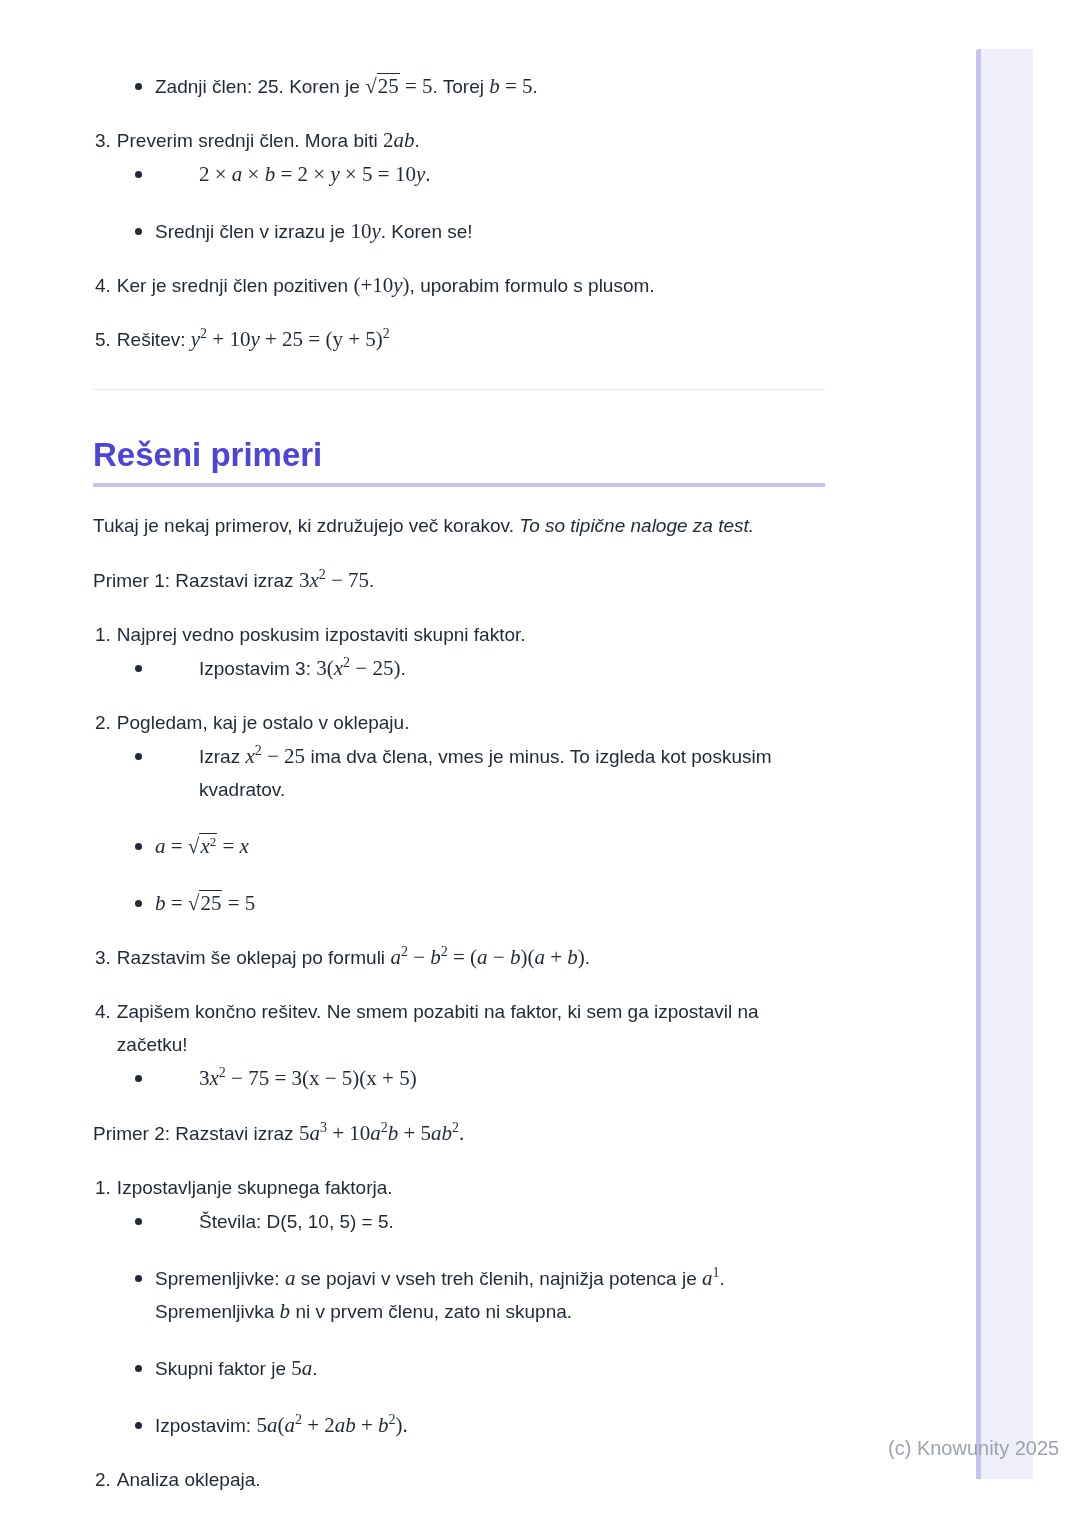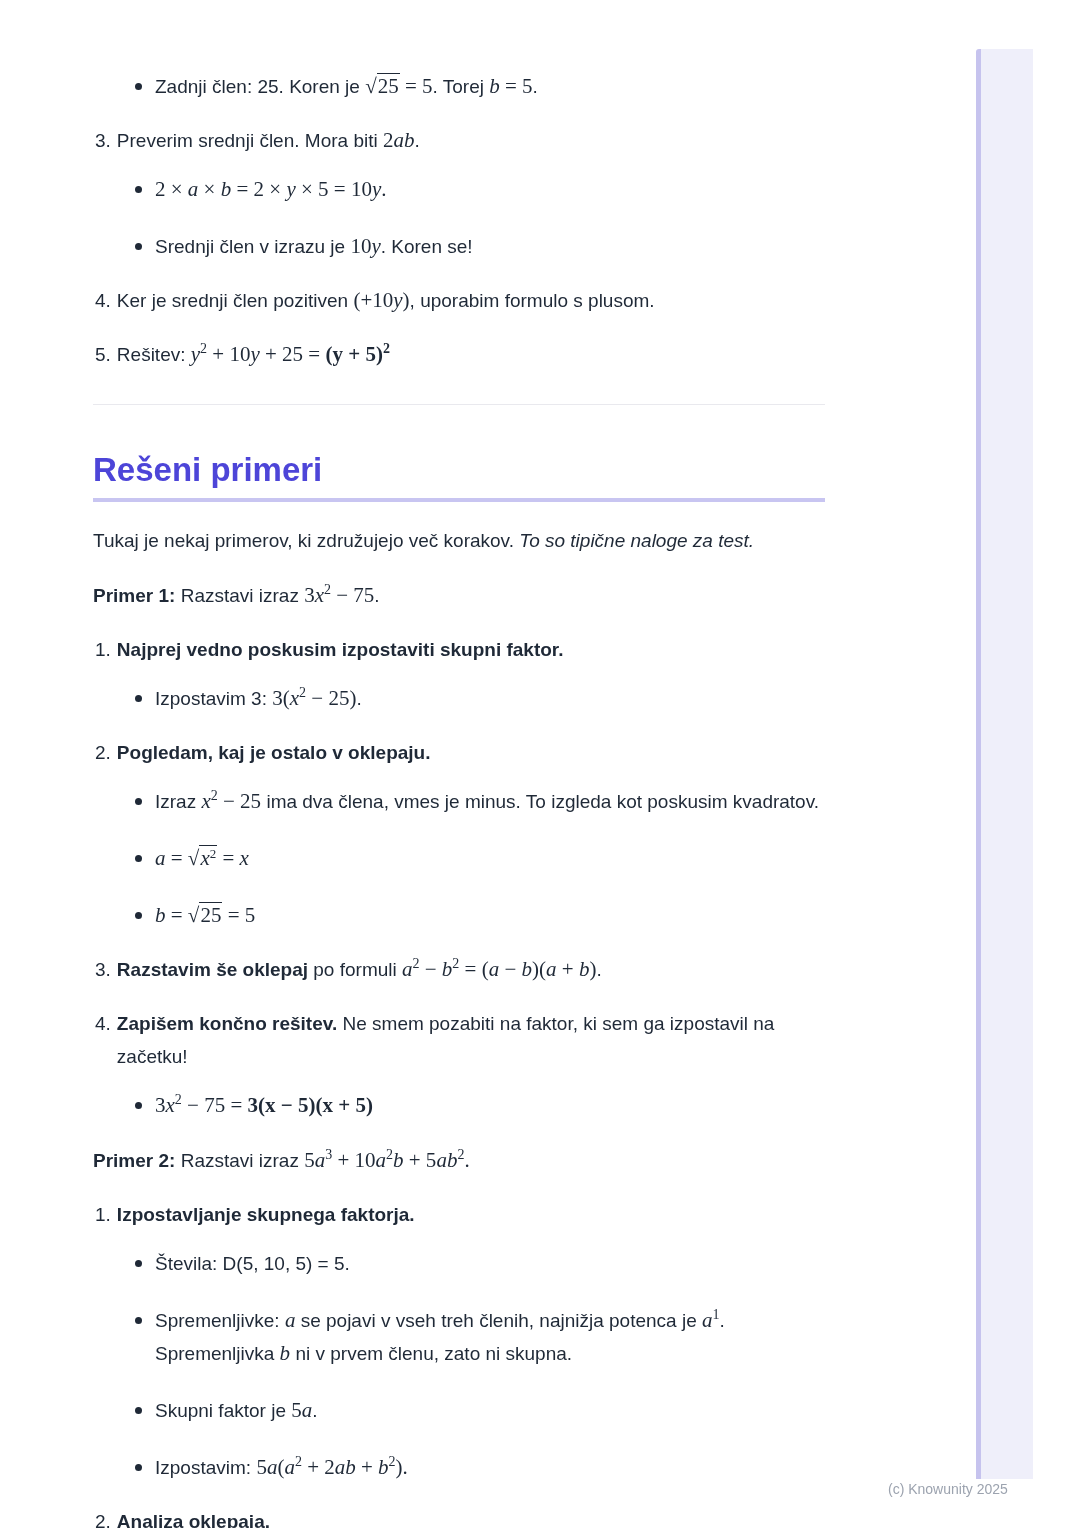--- a/index.html
+++ b/index.html
@@ -9,40 +9,40 @@
   html,body{margin:0;padding:0;}
   body{
     width:1080px;height:1528px;background:var(--bg);position:relative;overflow:hidden;
     font-family:"Liberation Sans",sans-serif;color:var(--text);
   }
   .doc{position:absolute;left:93px;top:0;width:732px;padding-top:46px;font-size:19px;line-height:33px;}
   .blk-paragraph{margin:22px 0 0;}
   .blk-numbered{display:flex;margin-top:21px;}
   .blk-numbered .num{flex:0 0 auto;margin-right:6px;padding-left:2px;}
   .blk-bullet{display:flex;margin-top:24px;}
-  .blk-numbered + .blk-bullet{margin-top:16px;}
+  .blk-numbered + .blk-bullet{margin-top:1px;gap:44px;}
   .dot{flex:0 0 auto;width:7px;height:7px;border-radius:50%;background:var(--text);margin:13px 13px 0 42px;}
   .ibody{flex:1;min-width:0;}
   .blk-divider{border:0;border-top:1px solid var(--divider);margin:33px 0 0;}
   .blk-heading{
     margin:45px 0 18px;font-size:33px;line-height:40px;font-weight:700;color:var(--accent);
     padding-bottom:8px;border-bottom:4px solid var(--underline);
   }
   .m{font-family:"Liberation Serif",serif;font-size:21px;}
   .i{font-style:italic;}
-  .b{font-weight:700;}
+  .b{font-weight:400;}
   sup{font-size:13px;line-height:0;position:relative;top:-0.55em;vertical-align:baseline;}
   sup.m{font-size:14px;}
   .sqrt{white-space:nowrap;}
   .rdc{border-top:1.6px solid currentColor;padding:0 1px;}
   .side-strip{
     position:absolute;left:976px;top:49px;width:57px;height:1430px;box-sizing:border-box;
     background:var(--strip);border-left:5px solid var(--strip-border);border-top-left-radius:3px;
   }
-  .watermark{position:absolute;top:1440px;left:888px;font-size:14px;line-height:16px;color:var(--wm);z-index:2;margin-top:41px;}
+  .watermark{position:absolute;top:1440px;left:888px;font-size:20px;line-height:16px;color:var(--wm);z-index:2;}
 </style>
 </head>
 <body>
 
 <div class="page">
   <main class="doc">
       <div class="blk-bullet">
         <span class="dot"></span>
         <div class="ibody"><span class="">Zadnji člen: 25. Koren je </span><span class="m sqrt"><span class="rad">√</span><span class="rdc"><span class="">25</span></span></span><span class="m"> = 5</span><span class="">. Torej </span><span class="m i">b</span><span class="m"> = 5</span><span class="">.</span></div>
       </div>

